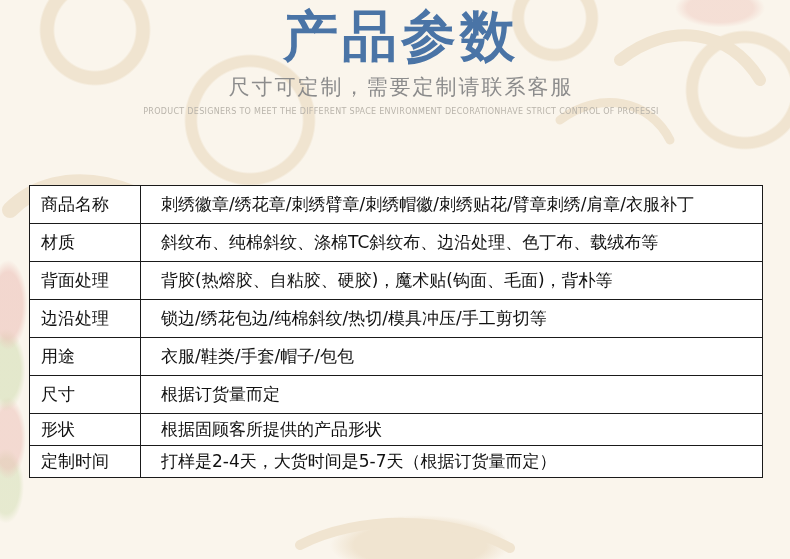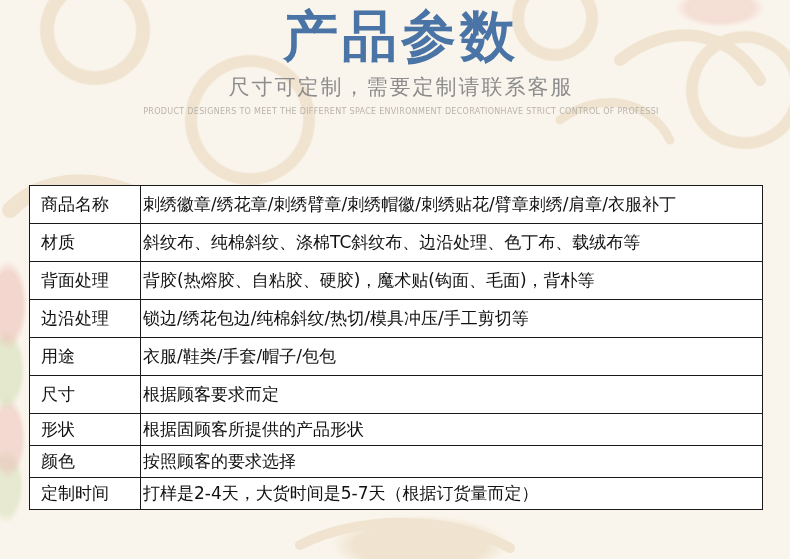--- a/index.html
+++ b/index.html
@@ -67,21 +67,21 @@
   .spec-table td{
     border:1.5px solid var(--table-border,#1A1A1A);
     font-size:17px;
     color:var(--table-text,#111111);
     vertical-align:middle;
     white-space:nowrap;
     overflow:hidden;
   }
   .spec-table col.c-label{width:111px;}
   .label-cell{padding:0 4px 0 11px;}
-  .value-cell{padding:0 6px 0 2px;}
+  .value-cell{padding:0 6px 0 20px;}
   tr.tall{height:38px;}
   tr.short{height:32px;}
 </style>
 </head>
 <body>
 
 <div class="page">
 
   <svg class="swirl-svg" width="790" height="559" viewBox="0 0 790 559" aria-hidden="true">
     <g fill="none" stroke="#F0E4D0" stroke-linecap="round">
@@ -122,29 +122,25 @@
         <tr class="tall">
           <td class="label-cell">边沿处理</td>
           <td class="value-cell">锁边/绣花包边/纯棉斜纹/热切/模具冲压/手工剪切等</td>
         </tr>
         <tr class="tall">
           <td class="label-cell">用途</td>
           <td class="value-cell">衣服/鞋类/手套/帽子/包包</td>
         </tr>
         <tr class="tall">
           <td class="label-cell">尺寸</td>
-          <td class="value-cell">根据顾客要求而定</td>
+          <td class="value-cell">根据订货量而定</td>
         </tr>
         <tr class="short">
           <td class="label-cell">形状</td>
           <td class="value-cell">根据固顾客所提供的产品形状</td>
-        </tr>
-        <tr class="short">
-          <td class="label-cell">颜色</td>
-          <td class="value-cell">按照顾客的要求选择</td>
         </tr>
         <tr class="short">
           <td class="label-cell">定制时间</td>
           <td class="value-cell">打样是2-4天，大货时间是5-7天（根据订货量而定）</td>
         </tr>
       </tbody>
   </table>
 
 </div>
 

